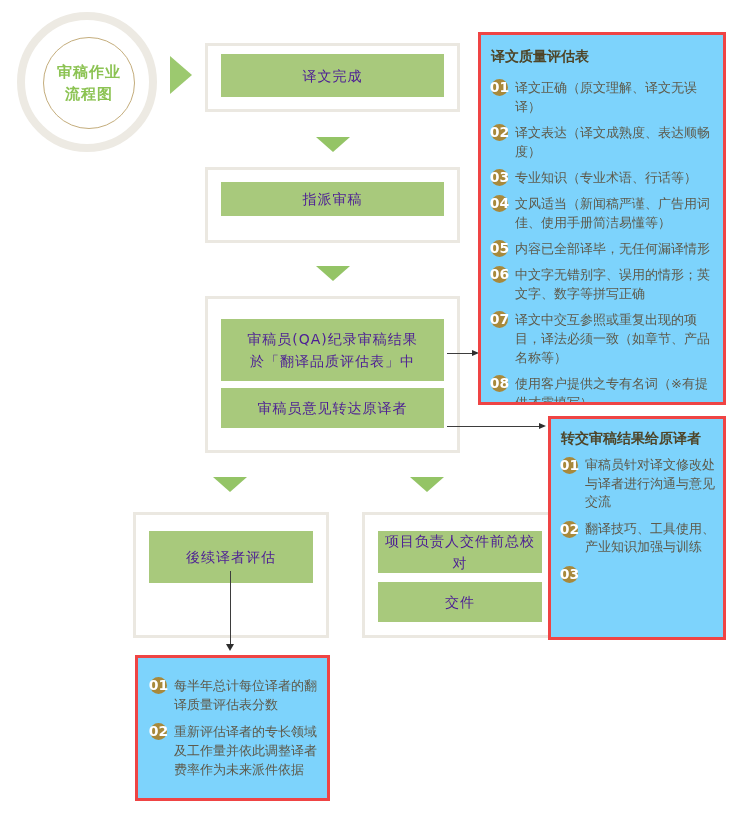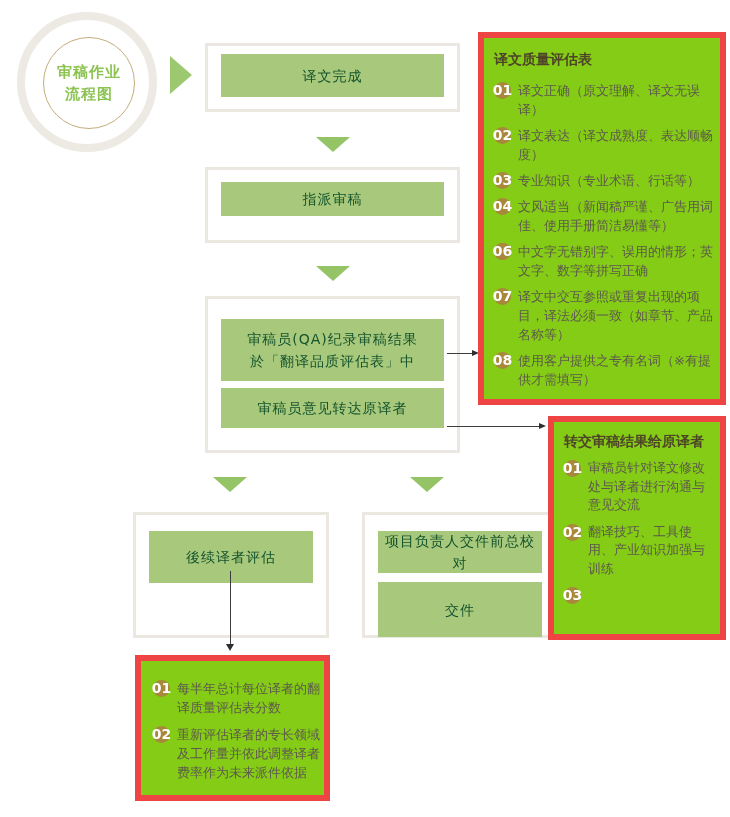--- a/index.html
+++ b/index.html
@@ -28,39 +28,39 @@
     position:absolute; width:0; height:0;
     border-left:17px solid transparent; border-right:17px solid transparent;
     border-top:15px solid #94c466;
   }
   
   .flow-container {
     position:absolute; background:#fff; border:3px solid #ebe8e1;
     box-sizing:border-box; padding:8px 13px;
   }
   .green-box {
-    background:#a8c97c; color:#14532d; font-size:14px; letter-spacing:1px;
+    background:#a8c97c; color:#4c1d95; font-size:14px; letter-spacing:1px;
     display:flex; flex-direction:column; align-items:center; justify-content:center;
     text-align:center;
   }
   .gb-line { line-height:22px; }
   
   .conn-h { position:absolute; height:1px; background:#3d3d3d; }
   .conn-h .head {
     position:absolute; right:-6px; top:-3px; width:0; height:0;
     border-left:7px solid #2e2e2e; border-top:3px solid transparent; border-bottom:3px solid transparent;
   }
   .conn-v { position:absolute; width:1px; background:#3d3d3d; }
   .conn-v .head {
     position:absolute; bottom:-6px; left:-4px; width:0; height:0;
     border-top:7px solid #2e2e2e; border-left:4px solid transparent; border-right:4px solid transparent;
   }
   
   .panel {
-    position:absolute; background:#84cc16; border:6px solid #ef4444;
+    position:absolute; background:#7dd3fc; border:3px solid #ef4444;
     box-sizing:border-box; overflow:hidden;
   }
   .panel-title { font-weight:bold; color:#4e4528; font-size:14px; line-height:19px; }
   .panel-items { list-style:none; margin:0; padding:0; }
   .panel-item { position:relative; padding-left:24px; color:#5e5a4b; font-size:13px; }
   .badge {
     position:absolute; left:0; top:1px; width:17px; height:17px; border-radius:50%;
     background:#a8893b; color:#ffffff; font-size:14px; font-weight:bold;
     display:flex; align-items:center; justify-content:center; letter-spacing:0;
   }
@@ -126,21 +126,21 @@
   <div class="flow-container" style="left:133px; top:512px; width:196px; height:126px;">
     <div class="green-box" style="height:52px; margin-top:8px;">
       <span class="gb-line">後续译者评估</span>
     </div>
   </div>
 
   <div class="flow-container" style="left:338px; top:512px; width:196px; height:126px;margin-left:24px;">
     <div class="green-box" style="height:42px; margin-top:8px;">
       <span class="gb-line">项目负责人交件前总校对</span>
     </div>
-    <div class="green-box" style="height:55px; margin-top:9px;">
+    <div class="green-box" style="height:40px; margin-top:9px;">
       <span class="gb-line">交件</span>
     </div>
   </div>
 
   <div class="conn-v" style="left:230px; top:571px; height:74px;">
     <span class="head"></span>
   </div>
 
   <div class="panel" id="panel-quality">
     <div class="panel-title">译文质量评估表</div>
@@ -156,20 +156,21 @@
       <li class="panel-item">
         <span class="badge">03</span>
         <span>专业知识（专业术语、行话等）</span>
       </li>
       <li class="panel-item">
         <span class="badge">04</span>
         <span>文风适当（新闻稿严谨、广告用词佳、使用手册简洁易懂等）</span>
       </li>
       <li class="panel-item">
         <span class="badge">05</span>
+        <span>内容已全部译毕，无任何漏译情形</span>
       </li>
       <li class="panel-item">
         <span class="badge">06</span>
         <span>中文字无错别字、误用的情形；英文字、数字等拼写正确</span>
       </li>
       <li class="panel-item">
         <span class="badge">07</span>
         <span>译文中交互参照或重复出现的项目，译法必须一致（如章节、产品名称等）</span>
       </li>
       <li class="panel-item">

